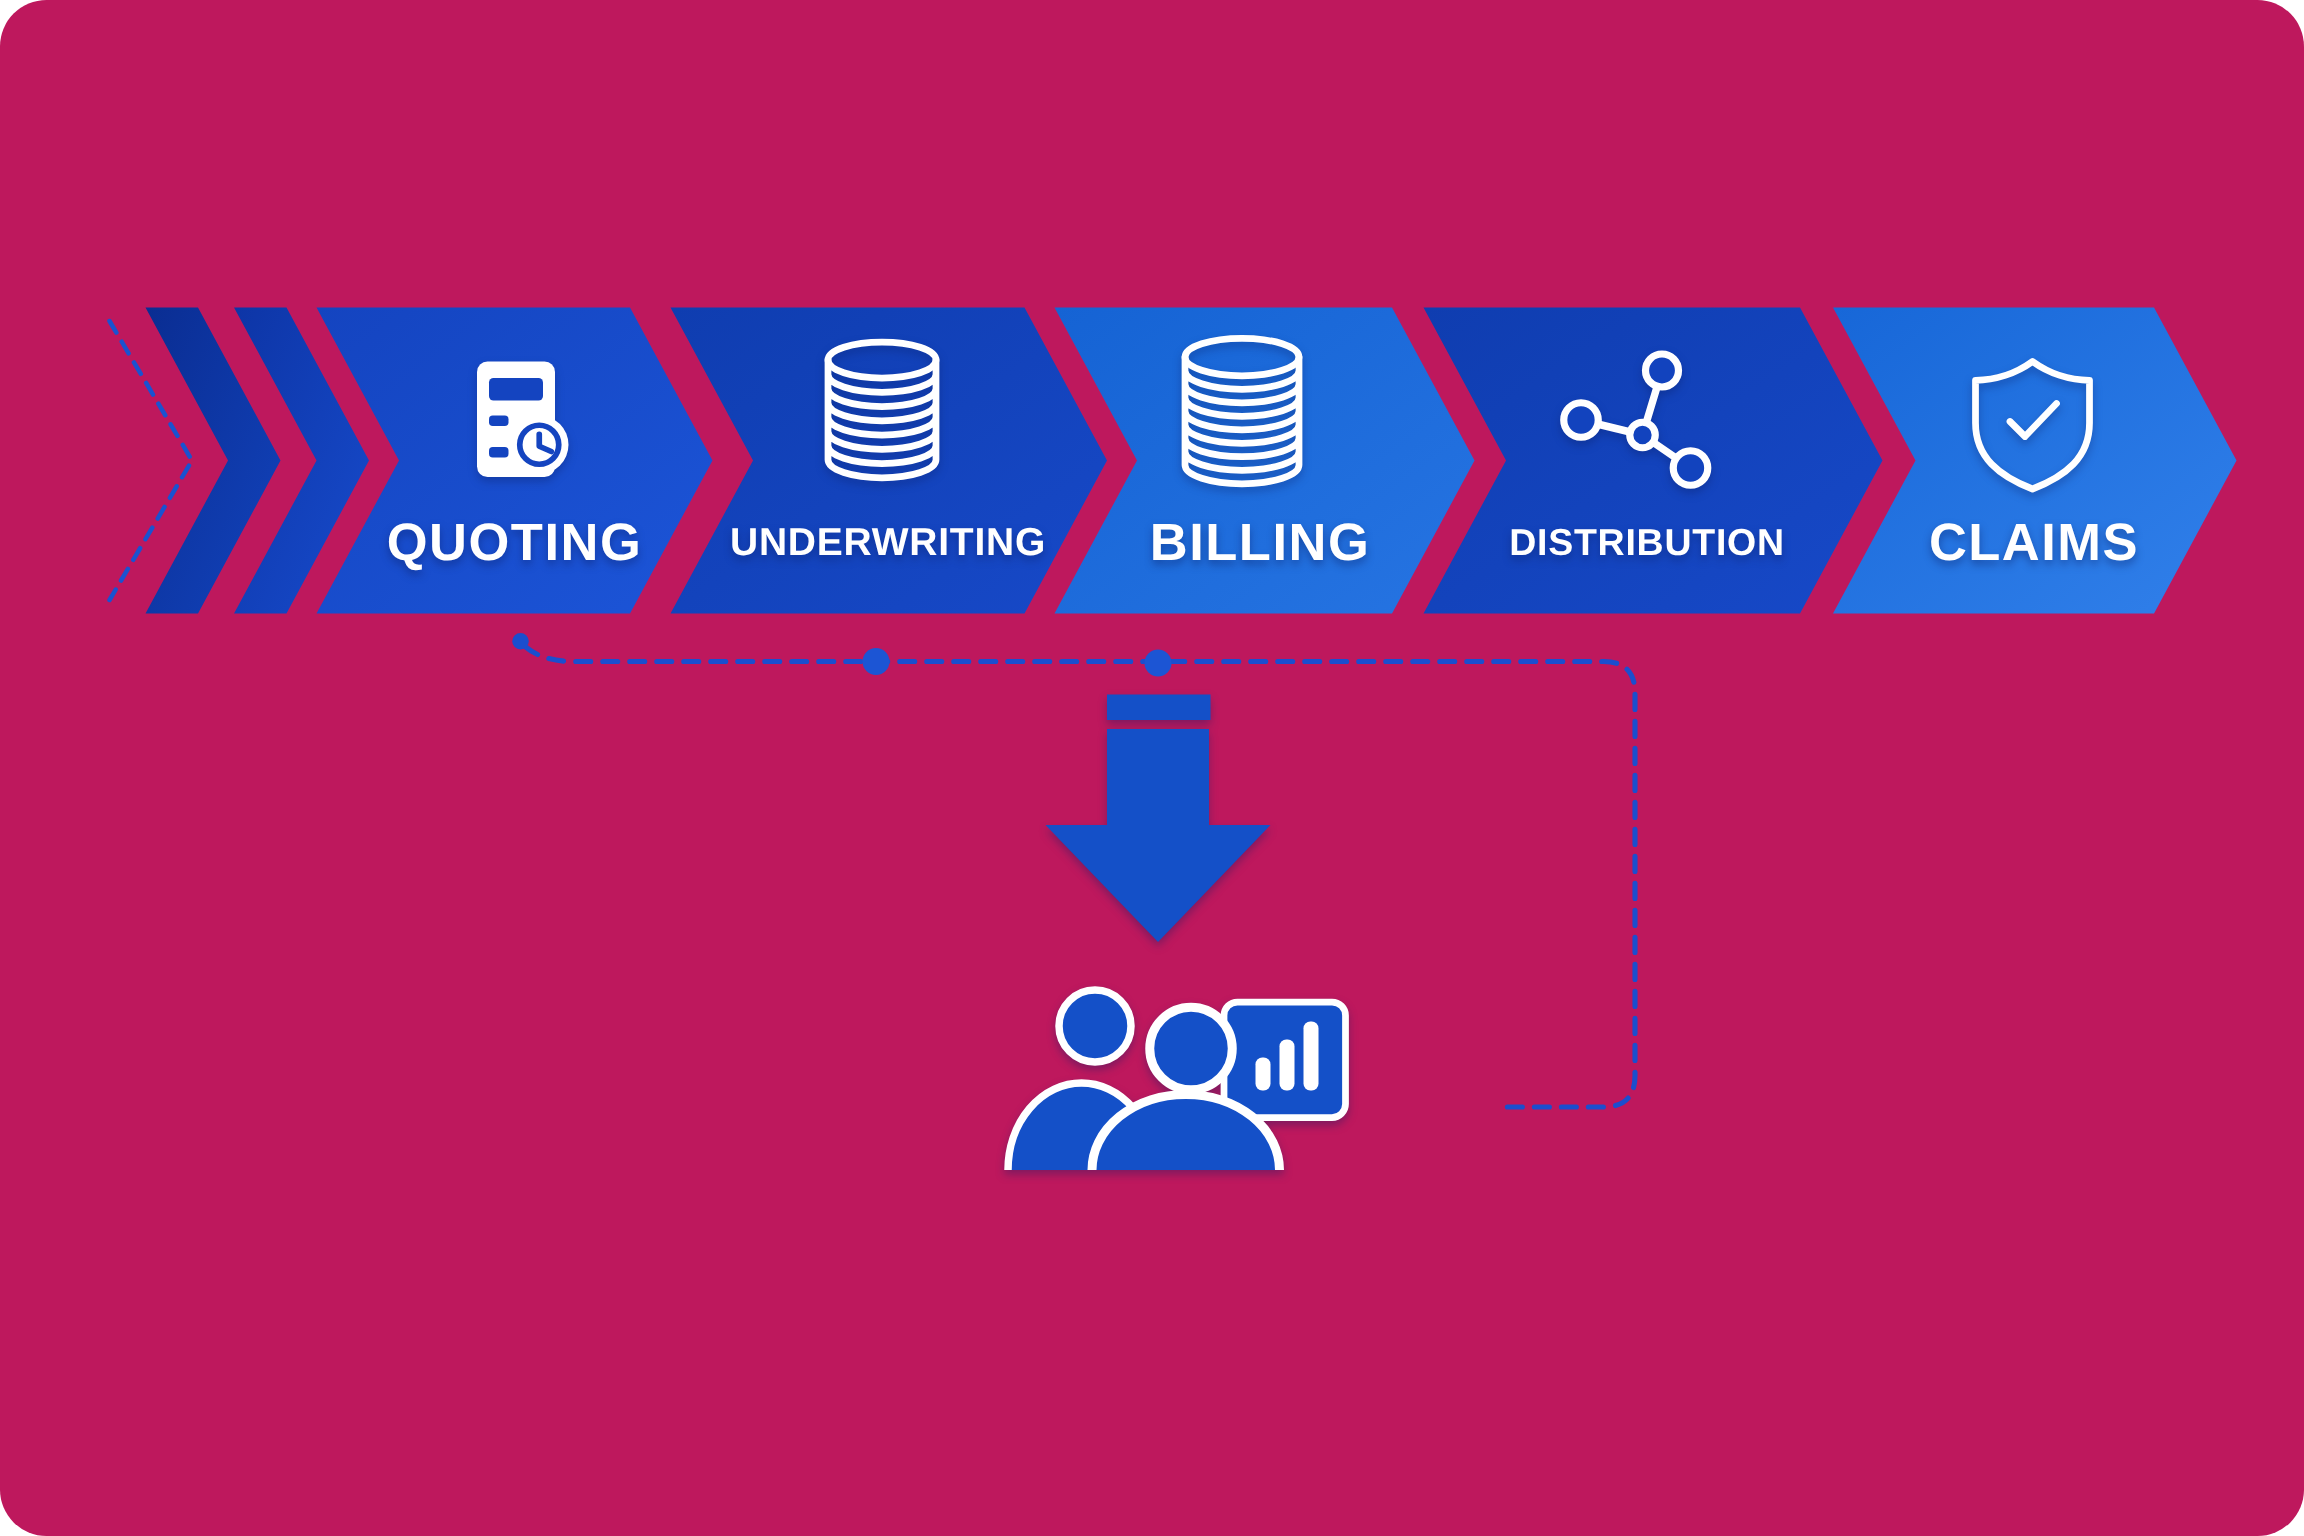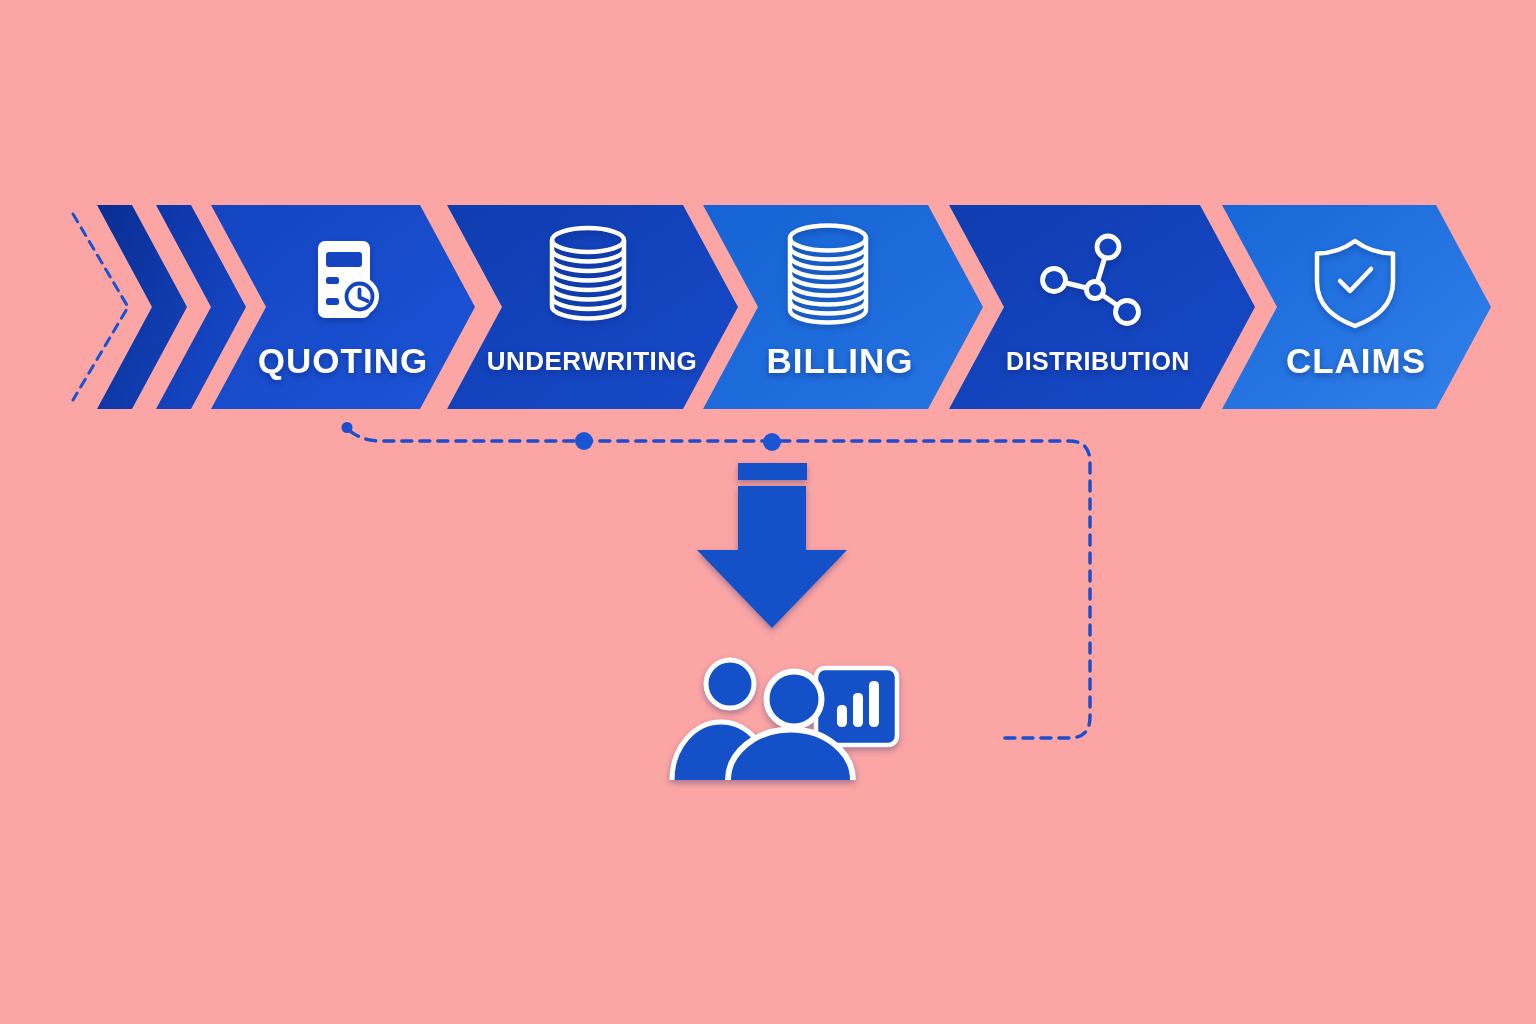--- a/index.html
+++ b/index.html
@@ -1,17 +1,17 @@
 <!DOCTYPE html>
 <html><head>
 <meta charset="utf-8">
 <style>
   html,body{margin:0;padding:0;background:#ffffff;}
-  .canvas{position:relative;width:1536px;height:1024px;background:#fca5a5;overflow:hidden;
-          font-family:"Liberation Sans",sans-serif;}
+  .canvas{position:relative;width:1536px;height:1024px;background:#be185d;overflow:hidden;
+          font-family:"Liberation Sans",sans-serif;border-radius:31px;}
   svg{display:block;}
   .lbl{fill:#ffffff;font-family:"Liberation Sans",sans-serif;font-weight:700;text-anchor:middle;
        letter-spacing:1px;}
   .lbl-lg{font-size:35px;}
   .lbl-md{font-size:26px;letter-spacing:0.5px;}
   .lbl-sm{font-size:25px;letter-spacing:0.5px;}
   .txtshadow{filter:drop-shadow(0 3px 3px rgba(8,28,100,0.45));}
   .iconshadow{filter:drop-shadow(0 3px 3px rgba(8,28,100,0.35));}
   .wstroke{fill:none;stroke:#ffffff;stroke-linecap:round;stroke-linejoin:round;}
   .dash{fill:none;stroke:#1B4ECE;stroke-width:3.4;stroke-dasharray:10 8;stroke-linecap:round;}

